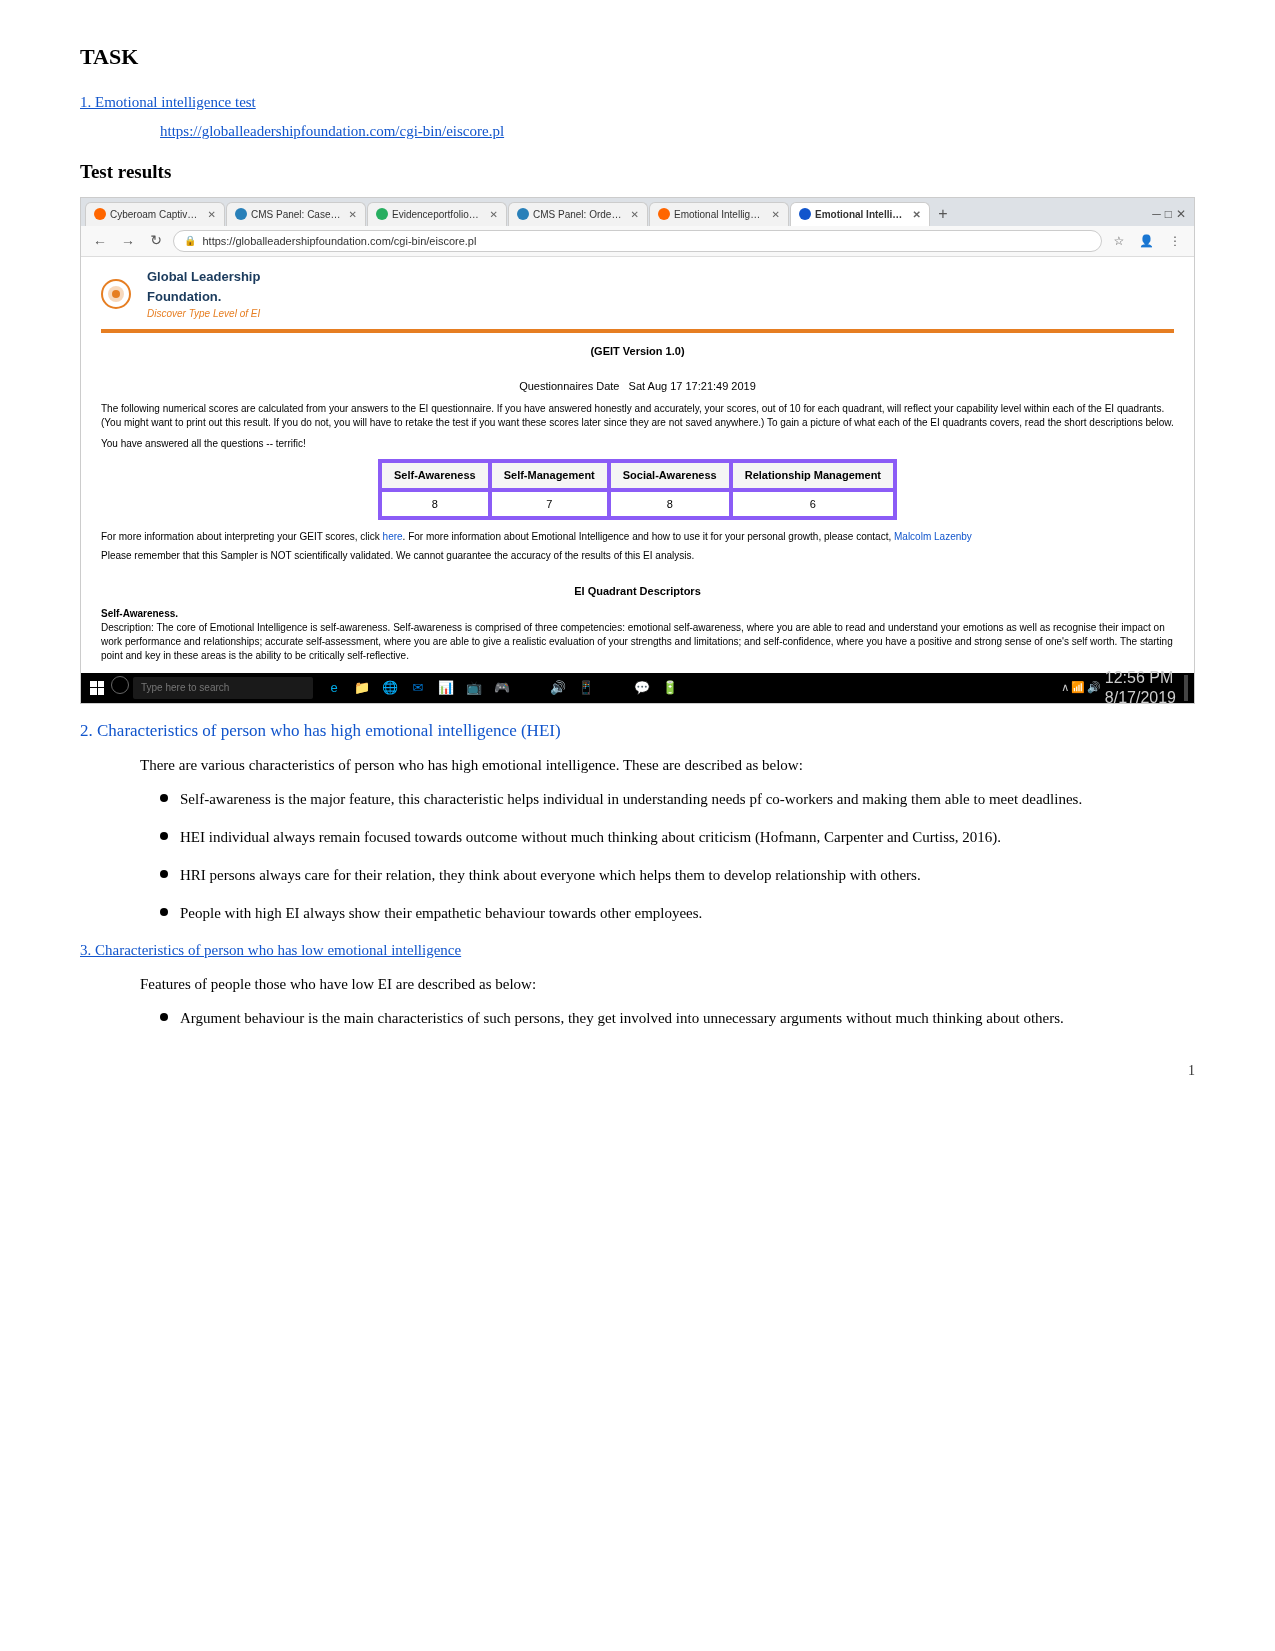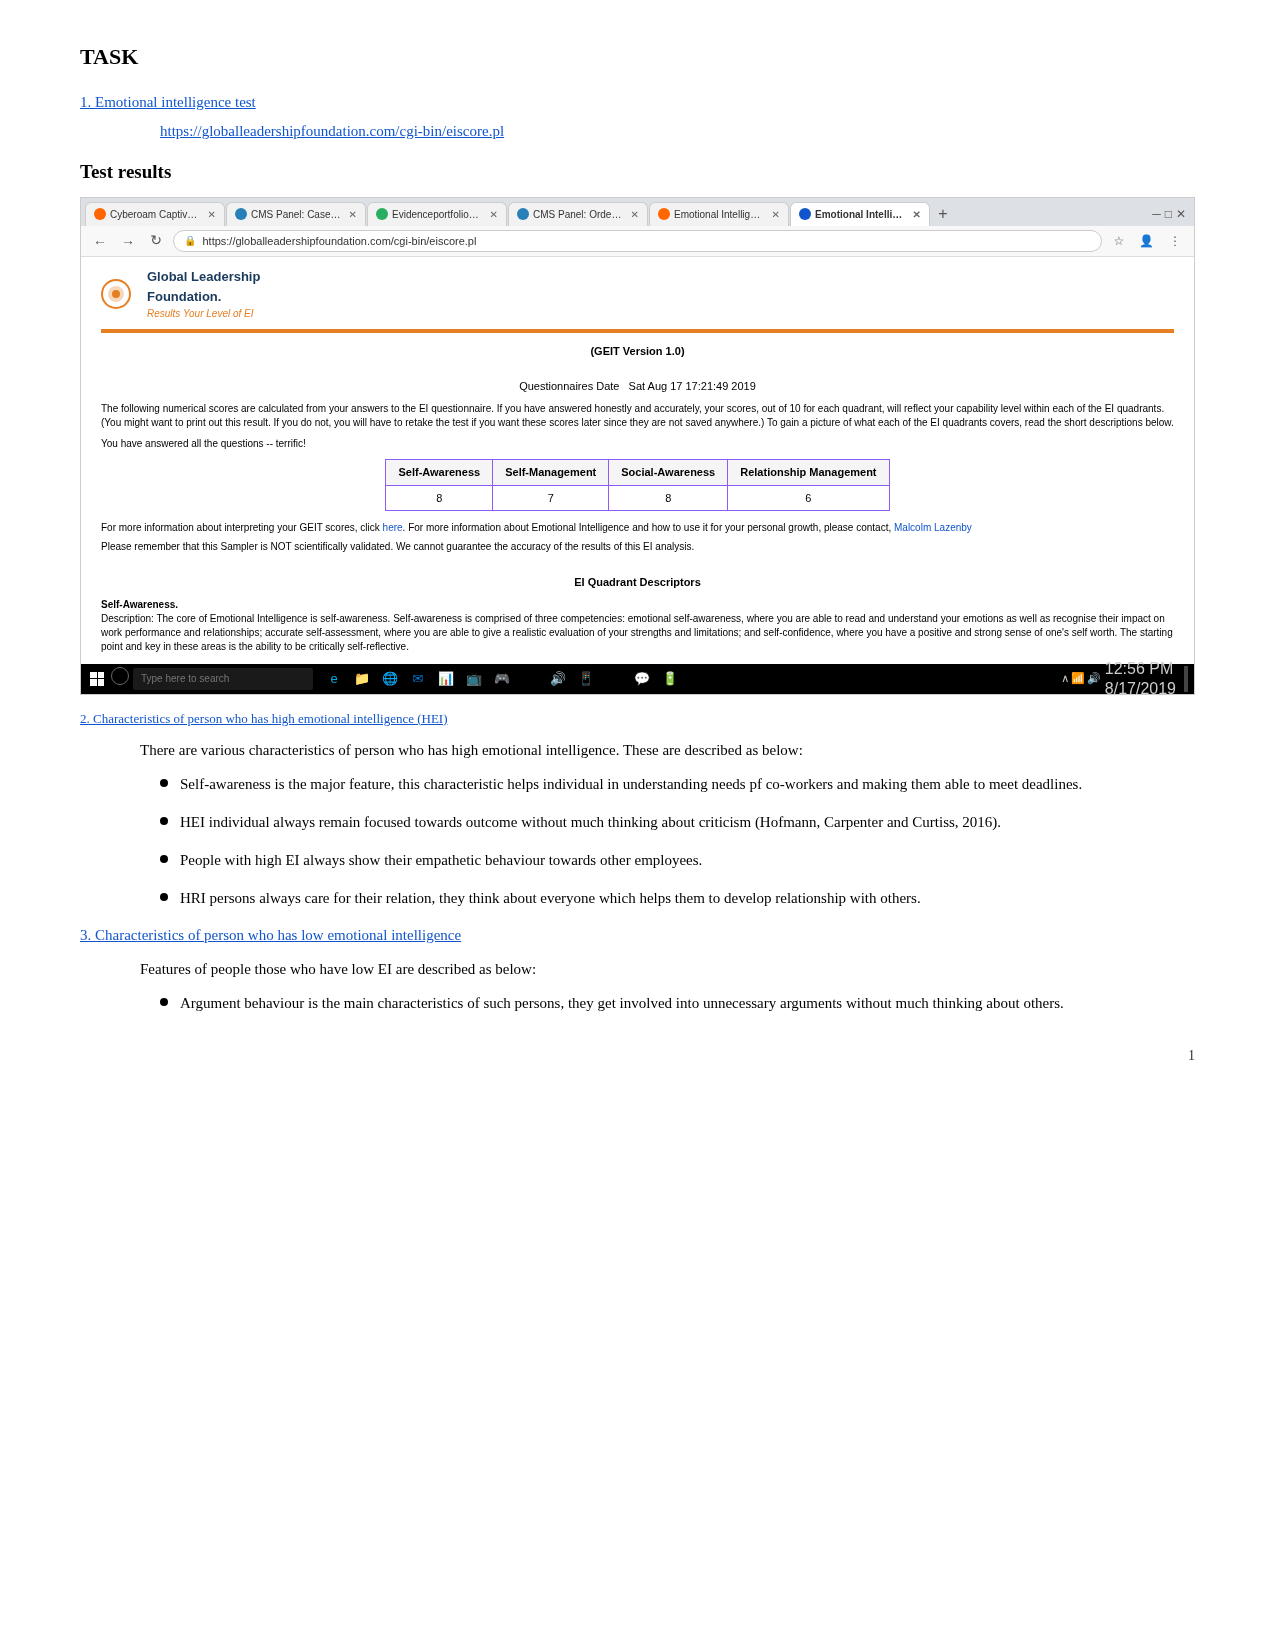--- a/index.html
+++ b/index.html
@@ -228,21 +228,21 @@
       margin-bottom: 8px;
     }
 
     .scores-table {
       border-collapse: collapse;
       margin: 0 auto 10px auto;
       font-size: 11px;
     }
 
     .scores-table th, .scores-table td {
-      border: 1px solid #8b5cf6;
+      border: 4px solid #8b5cf6;
       padding: 4px 12px;
       text-align: center;
     }
 
     .scores-table th {
       background: #f5f5f5;
     }
 
     .more-info-text {
       font-size: 10px;
@@ -352,23 +352,22 @@
     }
 
     .clock {
       font-size: 16px;
       color: #ccc;
       line-height: 1.2;
     }
 
     
     .section-2-title {
-      font-size: 13px;
+      font-size: 17px;
       color: #1155cc;
-      text-decoration: underline;
       margin-bottom: 10px;
     }
 
     .paragraph-text {
       font-size: 15px;
       margin-left: 60px;
       margin-bottom: 10px;
       line-height: 1.6;
     }
 
@@ -486,21 +485,21 @@
       <div class="site-logo">
 
         <svg width="30" height="30" viewBox="0 0 30 30">
           <circle cx="15" cy="15" r="14" fill="none" stroke="#e67e22" stroke-width="2"></circle>
           <circle cx="15" cy="15" r="8" fill="#e67e22" opacity="0.3"></circle>
           <circle cx="15" cy="15" r="4" fill="#e67e22"></circle>
         </svg>
         <div>
           <div class="logo-text">Global Leadership</div>
           <div class="logo-text">Foundation.</div>
-          <div class="tagline">Results Your Level of EI</div>
+          <div class="tagline">Discover Type Level of EI</div>
         </div>
       </div>
     </div>
     <div class="orange-bar"></div>
 
     <div class="results-version">(GEIT Version 1.0)</div>
 
     <div class="questionnaire-date">
       <span>Questionnaires Date</span>&nbsp;&nbsp;
       <span>Sat Aug 17 17:21:49 2019</span>
@@ -590,25 +589,25 @@
   <div class="bullet-item">
     <div class="bullet-dot"></div>
     <div class="bullet-text">Self-awareness is the major feature, this characteristic helps individual in understanding needs pf co-workers and making them able to meet deadlines.</div>
   </div>
   <div class="bullet-item">
     <div class="bullet-dot"></div>
     <div class="bullet-text">HEI individual always remain focused towards outcome without much thinking about criticism (Hofmann, Carpenter and Curtiss, 2016).</div>
   </div>
   <div class="bullet-item">
     <div class="bullet-dot"></div>
-    <div class="bullet-text">People with high EI always show their empathetic behaviour towards other employees.</div>
+    <div class="bullet-text">HRI persons always care for their relation, they think about everyone which helps them to develop relationship with others.</div>
   </div>
   <div class="bullet-item">
     <div class="bullet-dot"></div>
-    <div class="bullet-text">HRI persons always care for their relation, they think about everyone which helps them to develop relationship with others.</div>
+    <div class="bullet-text">People with high EI always show their empathetic behaviour towards other employees.</div>
   </div>
 </div>
 
 <div class="section-3-title">3. Characteristics of person who has low emotional intelligence</div>
 
 <div class="paragraph-text">Features of people those who have low EI are described as below:</div>
 
 <div class="bullet-list">
   <div class="bullet-item">
     <div class="bullet-dot"></div>

